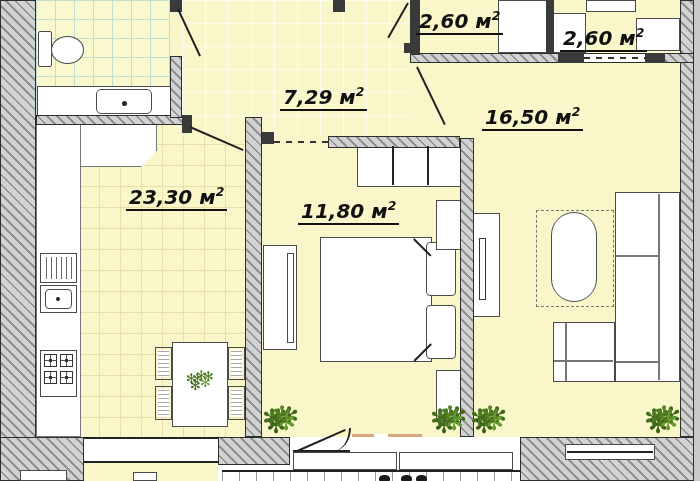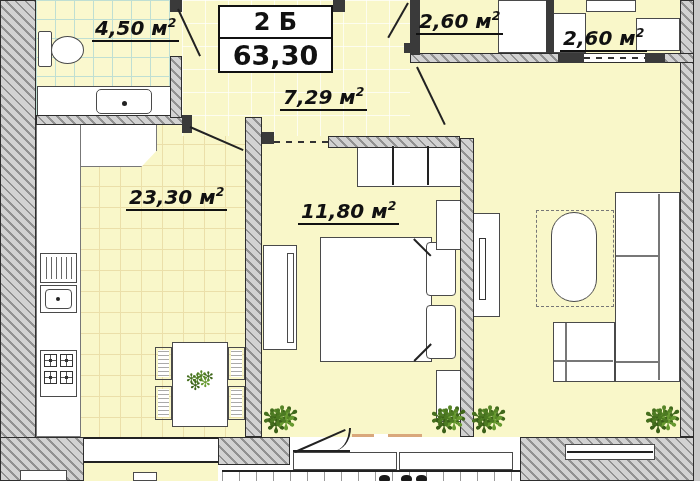--- a/index.html
+++ b/index.html
@@ -161,36 +161,32 @@
   <div class="f" style="left:293px;top:452px;width:104px;height:18px;z-index:5"></div>
   <div class="f" style="left:399px;top:452px;width:114px;height:18px;z-index:5"></div>
   <div class="btile" style="left:222px;top:470px;width:298px;height:11px;z-index:6"></div>
   <div class="blob" style="left:379px;top:475px;width:11px;height:8px"></div>
   <div class="blob" style="left:401px;top:475px;width:11px;height:8px"></div>
   <div class="blob" style="left:416px;top:475px;width:11px;height:8px"></div>
 
   <div class="f" style="left:565px;top:444px;width:90px;height:16px;z-index:5"></div>
   <div class="ln" style="left:567px;top:451px;width:86px;height:1.5px"></div>
 
-  <div class="tbl">
-    <div class="r1">2 Б</div>
-    <div class="r2">63,30</div>
-  </div>
 
-  <div class="arealbl" style="left:92px;top:15px">
-    <span>4,50</span><span class="u">м</span><sup>2</sup>
-  </div>
   <div class="arealbl" style="left:280px;top:84px">
     <span>7,29</span><span class="u">м</span><sup>2</sup>
   </div>
   <div class="arealbl" style="left:126px;top:184px">
     <span>23,30</span><span class="u">м</span><sup>2</sup>
   </div>
   <div class="arealbl" style="left:298px;top:198px">
     <span>11,80</span><span class="u">м</span><sup>2</sup>
+  </div>
+  <div class="arealbl" style="left:482px;top:104px">
+    <span>16,50</span><span class="u">м</span><sup>2</sup>
   </div>
   <div class="arealbl" style="left:416px;top:8px">
     <span>2,60</span><span class="u">м</span><sup>2</sup>
   </div>
   <div class="arealbl" style="left:560px;top:25px">
     <span>2,60</span><span class="u">м</span><sup>2</sup>
   </div>
 
 </div>
 

